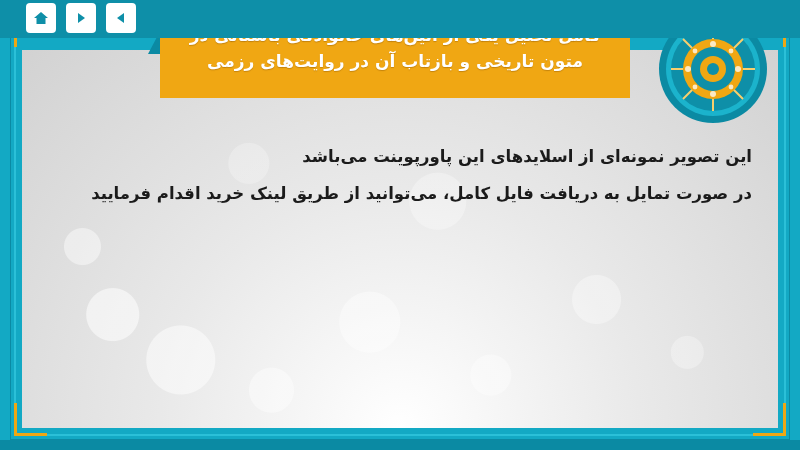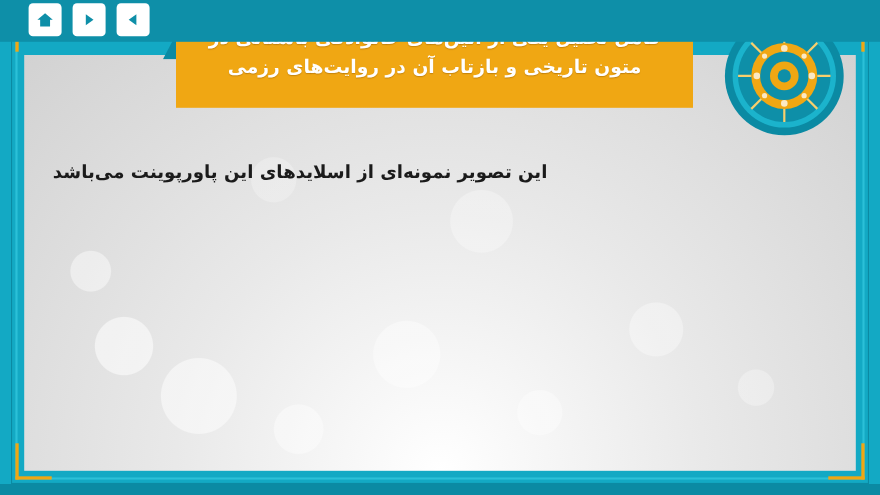--- a/index.html
+++ b/index.html
@@ -159,21 +159,21 @@
 
   
   #body-text {
     position: absolute;
     right: 0;
     top: 88px;
     width: 756px;
     padding: 0 26px;
     box-sizing: border-box;
     direction: rtl;
-    text-align: left;
+    text-align: right;
     z-index: 10;
   }
   .body-line {
     color: #1b1b1b;
     font-family: "DejaVu Sans", sans-serif;
     font-size: 16.5px;
     line-height: 2.25;
     font-weight: bold;
     white-space: nowrap;
   }
@@ -235,20 +235,21 @@
   <div id="frame-outer"></div>
   <div id="frame-inner"></div>
   <div class="corner tl"></div>
   <div class="corner tr"></div>
   <div class="corner bl"></div>
   <div class="corner br"></div>
 
   <div id="slide-body">
     <div id="body-text">
       <div class="body-line">این تصویر نمونه‌ای از اسلایدهای این پاورپوینت می‌باشد</div>
+      <div class="body-line">در صورت تمایل به دریافت فایل کامل، می‌توانید از طریق لینک خرید اقدام فرمایید</div>
     </div>
   </div>
 
   <div id="ribbon-tail"></div>
   <div id="title-ribbon">
     <div id="title-text">کامل تحلیل یکی از آئین‌های خانوادگی باستانی در متون تاریخی و بازتاب آن در روایت‌های رزمی</div>
   </div>
 
   <svg id="medallion" viewBox="0 0 110 110">
     <circle cx="55" cy="55" r="54" fill="#0b8aa3"></circle>

